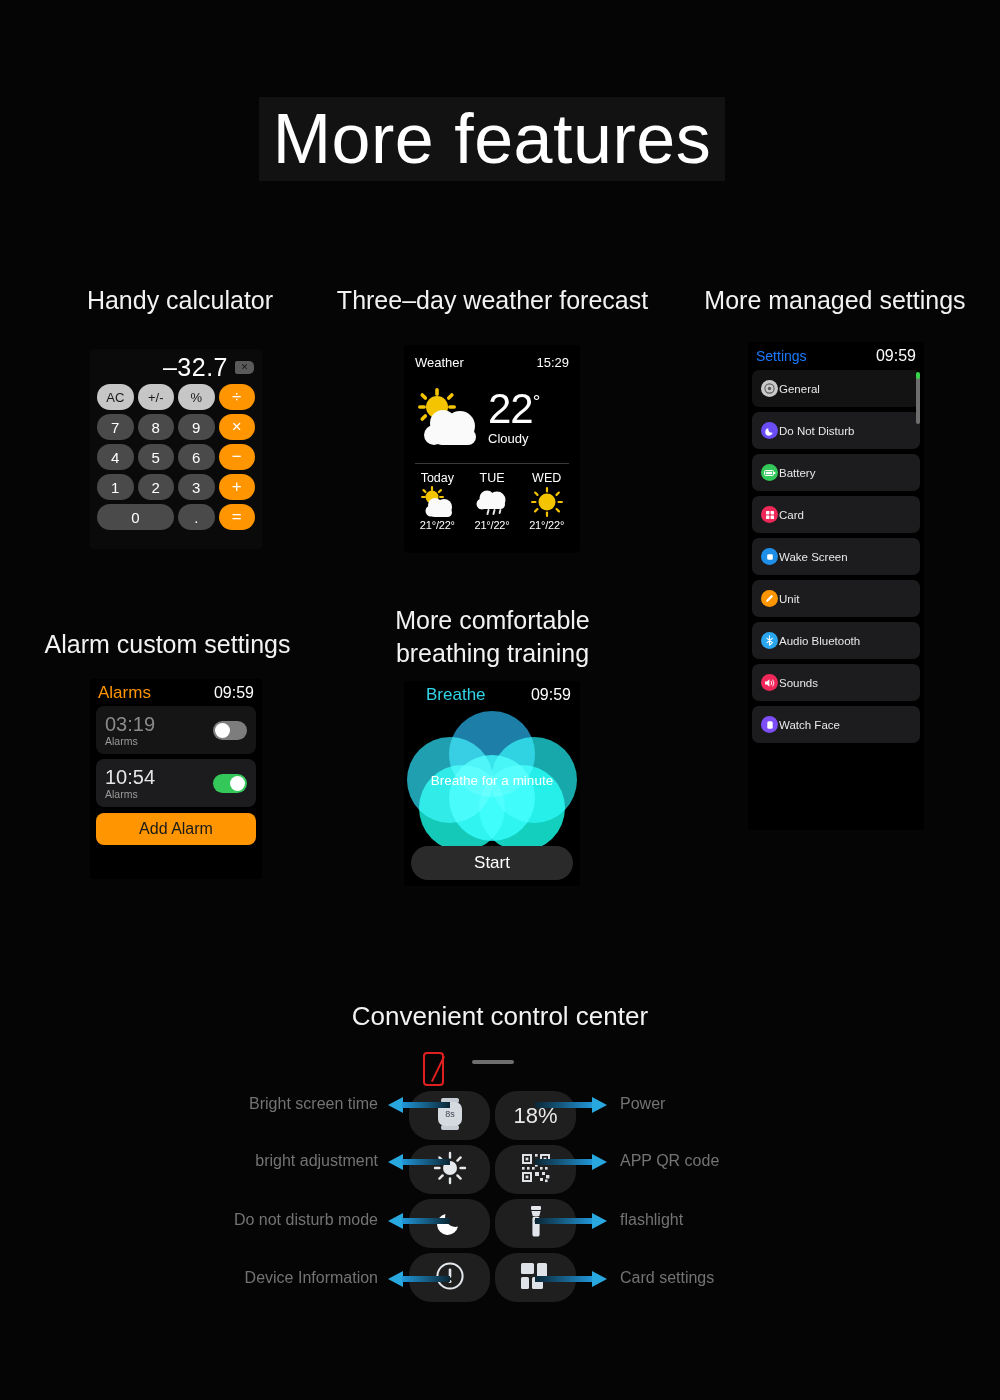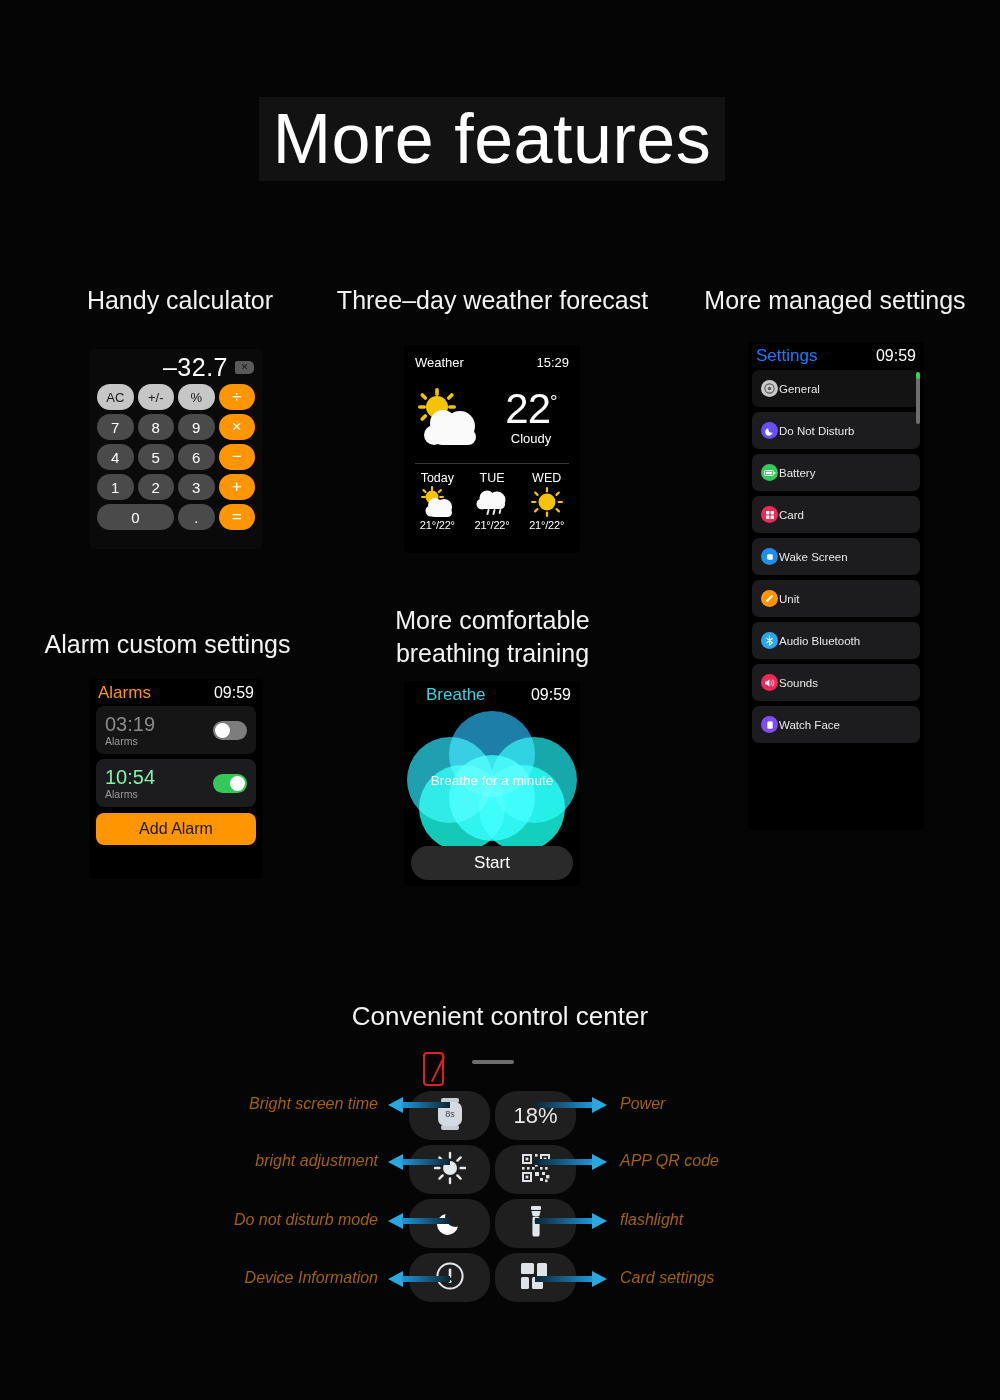--- a/index.html
+++ b/index.html
@@ -61,37 +61,37 @@
   .ckey.zero { grid-column:span 2; }
 
   
   #weather-screen { left:404px; top:345px; width:176px; height:208px; background:#000; }
   .w-top { position:absolute; left:11px; top:9px; right:11px; height:16px;
            display:flex; justify-content:space-between; align-items:center; }
   .w-top span { font-size:13px; color:#fff; }
   #weather-now { position:absolute; left:0; top:30px; width:100%; height:85px;
                  display:flex; align-items:center; }
   #weather-now-icon { width:84px; display:flex; justify-content:center; align-items:center; }
-  #weather-now-right { flex:1; text-align:center; margin-right:6px; }
+  #weather-now-right { flex:1; margin-right:6px; }
   #weather-temp { font-size:42px; font-weight:300; line-height:.95; letter-spacing:-1px; }
   #weather-temp sup { font-size:19px; vertical-align:super; font-weight:300; }
   #weather-cond { font-size:13px; color:#fff; margin-top:2px; }
   #weather-divider { position:absolute; left:11px; right:11px; top:118px; height:1px; background:#3a3a3a; }
   #weather-days { position:absolute; left:6px; right:6px; top:126px;
                   display:flex; justify-content:space-between; }
   .w-day { flex:1; text-align:center; }
   .w-day-name { font-size:12.5px; color:#fff; }
   .w-day-icon { height:34px; display:flex; align-items:center; justify-content:center; }
   .w-day-temp { font-size:11px; color:#fff; letter-spacing:-.2px; }
 
   
   #settings-screen { left:748px; top:342px; width:176px; height:488px; background:#000; }
   #settings-head { position:absolute; left:8px; right:8px; top:3px; height:22px;
                    display:flex; justify-content:space-between; align-items:center; }
-  #settings-title { font-size:17px; color:#1a7aff; font-weight:500; }
+  #settings-title { font-size:14px; color:#1a7aff; font-weight:500; }
   #settings-time { font-size:16px; color:#fff; font-weight:500; }
   #settings-list { position:absolute; left:4px; right:4px; top:28px; }
   .set-row {
     height:37px; background:#1c1c1e; border-radius:7px; margin-bottom:5px;
     display:flex; align-items:center; padding-left:9px; gap:1px; position:relative;
   }
   .set-row.first { background:#131313; }
   .set-icon { width:17px; height:17px; border-radius:50%; flex:none;
               display:flex; align-items:center; justify-content:center; }
   .set-label { font-size:11.5px; color:#e8e8e8; }
@@ -107,21 +107,21 @@
   #alarms-title { font-size:17px; color:#ff9500; font-weight:500; }
   #alarms-time { font-size:16px; color:#fff; font-weight:500; }
   .alarm-row { position:absolute; left:6px; right:6px; height:48px;
                background:#1c1c1e; border-radius:8px; display:flex;
                align-items:center; padding:0 9px; }
   .alarm-row.off { background:#151515; top:27px; }
   .alarm-row.on { top:80px; }
   .alarm-texts { flex:1; }
   .alarm-time { font-size:20px; font-weight:400; line-height:1.05; }
   .alarm-row.off .alarm-time { color:#8a8a8a; }
-  .alarm-row.on .alarm-time { color:#86efac; }
+  .alarm-row.on .alarm-time { color:#e5e5e5; }
   .alarm-sub { font-size:10.5px; color:#9a9a9a; }
   .toggle { width:34px; height:19px; border-radius:10px; position:relative; flex:none; }
   .toggle.off { background:#7d7d7d; }
   .toggle.on { background:#34c759; }
   .toggle .knob { position:absolute; top:2px; width:15px; height:15px;
                   border-radius:50%; background:#fff; }
   .toggle.off .knob { left:2px; }
   .toggle.on .knob { right:2px; }
   #add-alarm { position:absolute; left:6px; right:6px; top:134px; height:32px;
                background:#ff9500; border-radius:8px; display:flex;
@@ -152,21 +152,21 @@
                       width:28px; height:2px; background:#e02020;
                       transform:translateY(-50%) rotate(-64deg); }
   #cc-handle { position:absolute; left:50%; transform:translateX(-50%); top:14px;
                width:42px; height:4px; background:#6e6e6e; border-radius:2px; }
   #cc-grid { position:absolute; left:4px; right:4px; top:45px;
              display:grid; grid-template-columns:1fr 1fr; gap:5px 5px; }
   .cc-tile { height:49px; background:#1f1f1f; border-radius:22px;
              display:flex; align-items:center; justify-content:center; }
   .cc-tile .pct { font-size:22px; color:#e8e8e8; font-weight:400; }
 
-  .cc-label { position:absolute; font-size:16px; color:#a16207; white-space:nowrap;font-style:italic; }
+  .cc-label { position:absolute; font-size:16px; color:#737373; white-space:nowrap; }
   .cc-label.left { text-align:right; }
   .arrow { position:absolute; height:16px; }
   .arrow .shaft { position:absolute; top:5px; height:6px; }
   .arrow .head { position:absolute; top:0; width:0; height:0;
                  border-top:8px solid transparent; border-bottom:8px solid transparent; }
   .arrow.l .shaft { right:0; left:14px;
       background:linear-gradient(to left,#0b2634,#2196d8); }
   .arrow.l .head { left:0; border-right:15px solid #29a8e0; }
   .arrow.r .shaft { left:0; right:14px;
       background:linear-gradient(to right,#0b2634,#2196d8); }

